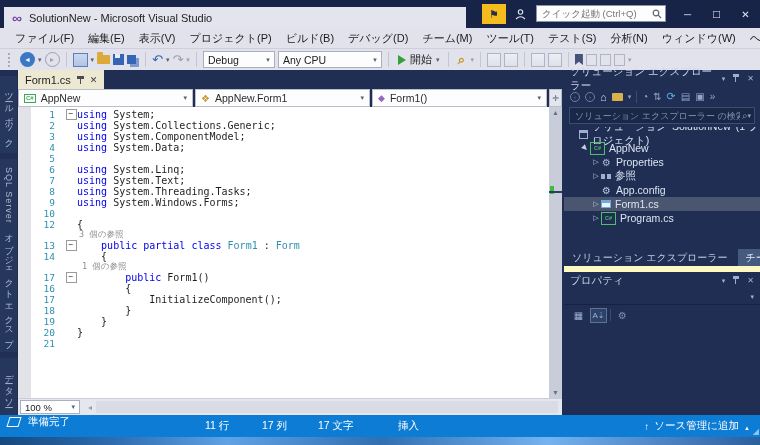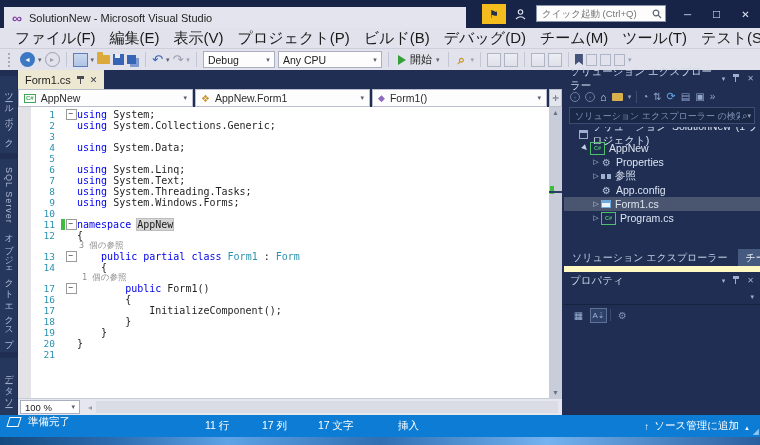--- a/index.html
+++ b/index.html
@@ -15,21 +15,21 @@
   .flag-btn::after{content:"⚑";color:#273049;font-size:11px;}
   .feedback-btn{position:absolute;left:512px;top:6px;width:16px;height:16px;display:flex;align-items:center;justify-content:center;}
   .quick-launch{position:absolute;left:536px;top:5px;width:130px;height:17px;background:#FDFDFE;border:1px solid #8A94AC;display:flex;align-items:center;padding:0 3px;box-sizing:border-box;}
   .quick-launch input{flex:1;border:0;outline:0;background:transparent;font-size:9.5px;color:#444;font-family:inherit;min-width:0;}
   .win-btn{position:absolute;top:0;width:29px;height:28px;display:flex;align-items:center;justify-content:center;color:#DFE6F4;font-size:10px;}
   .wb-min{left:673px;} .wb-max{left:702px;} .wb-close{left:731px;}
   .wb-min::after{content:"─";} .wb-max::after{content:"□";font-size:12px;} .wb-close::after{content:"✕";}
 
   
   .menubar{position:absolute;left:0;top:28px;width:760px;height:20px;background:#E2E2EC;display:flex;align-items:center;padding-left:8px;box-sizing:border-box;}
-  .menu-item{font-size:15px;color:#1B1B1B;padding:0 7px;line-height:20px;white-space:nowrap;}
+  .menu-item{font-size:11px;color:#1B1B1B;padding:0 7px;line-height:20px;white-space:nowrap;}
 
   
   .toolbar{position:absolute;left:0;top:48px;width:760px;height:22px;background:#E2E2EC;border-top:1px solid #CFCFDB;display:flex;align-items:center;gap:3px;padding-left:8px;box-sizing:border-box;}
   .tb-sep{width:1px;height:15px;background:#C3C6D4;margin:0 3px;}
   .tb-grip{width:4px;height:14px;border-left:2px dotted #A7ABBE;margin-right:3px;}
   .circle-btn{width:15px;height:15px;border-radius:50%;display:flex;align-items:center;justify-content:center;font-size:8px;}
   .nav-back{background:#3B78C3;color:#fff;} .nav-back::after{content:"◂";}
   .nav-fwd{border:1px solid #9AA0B2;color:#9AA0B2;box-sizing:border-box;} .nav-fwd::after{content:"▸";}
   .caret{color:#5A5F70;font-size:7px;} .caret::after{content:"▾";}
   .caret-dim{color:#9AA0B2;font-size:7px;} .caret-dim::after{content:"▾";}
@@ -317,20 +317,21 @@
             <div class="cl">
               <span class="ln">2</span>
               <span class="chg"></span>
               <span class="foldcol"></span>
               <span class="ctext"><span class="k">using</span><span> System.Collections.Generic;</span></span>
             </div>
             <div class="cl">
               <span class="ln">3</span>
               <span class="chg"></span>
               <span class="foldcol"></span>
+              <span class="ctext"><span class="k">using</span><span> System.ComponentModel;</span></span>
             </div>
             <div class="cl">
               <span class="ln">4</span>
               <span class="chg"></span>
               <span class="foldcol"></span>
               <span class="ctext"><span class="k">using</span><span> System.Data;</span></span>
             </div>
             <div class="cl">
               <span class="ln">5</span>
               <span class="chg"></span>
@@ -358,28 +359,20 @@
               <span class="ln">9</span>
               <span class="chg"></span>
               <span class="foldcol"></span>
               <span class="ctext"><span class="k">using</span><span> System.Windows.Forms;</span></span>
             </div>
             <div class="cl">
               <span class="ln">10</span>
               <span class="chg"></span>
               <span class="foldcol"></span>
               <span class="ctext"></span>
-            </div>
-            <div class="cl">
-              <span class="ln">11</span>
-              <span class="chg on"></span>
-              <span class="foldcol">
-                <span class="foldbox"></span>
-              </span>
-              <span class="ctext"><span class="k">namespace</span><span> </span><span class="h">AppNew</span></span>
             </div>
             <div class="cl">
               <span class="ln">12</span>
               <span class="chg"></span>
               <span class="foldcol"></span>
               <span class="ctext"><span>{</span></span>
             </div>
             <div class="lens-row" style="padding-left: 48px;">
               <span>3 個の参照</span>
             </div>

